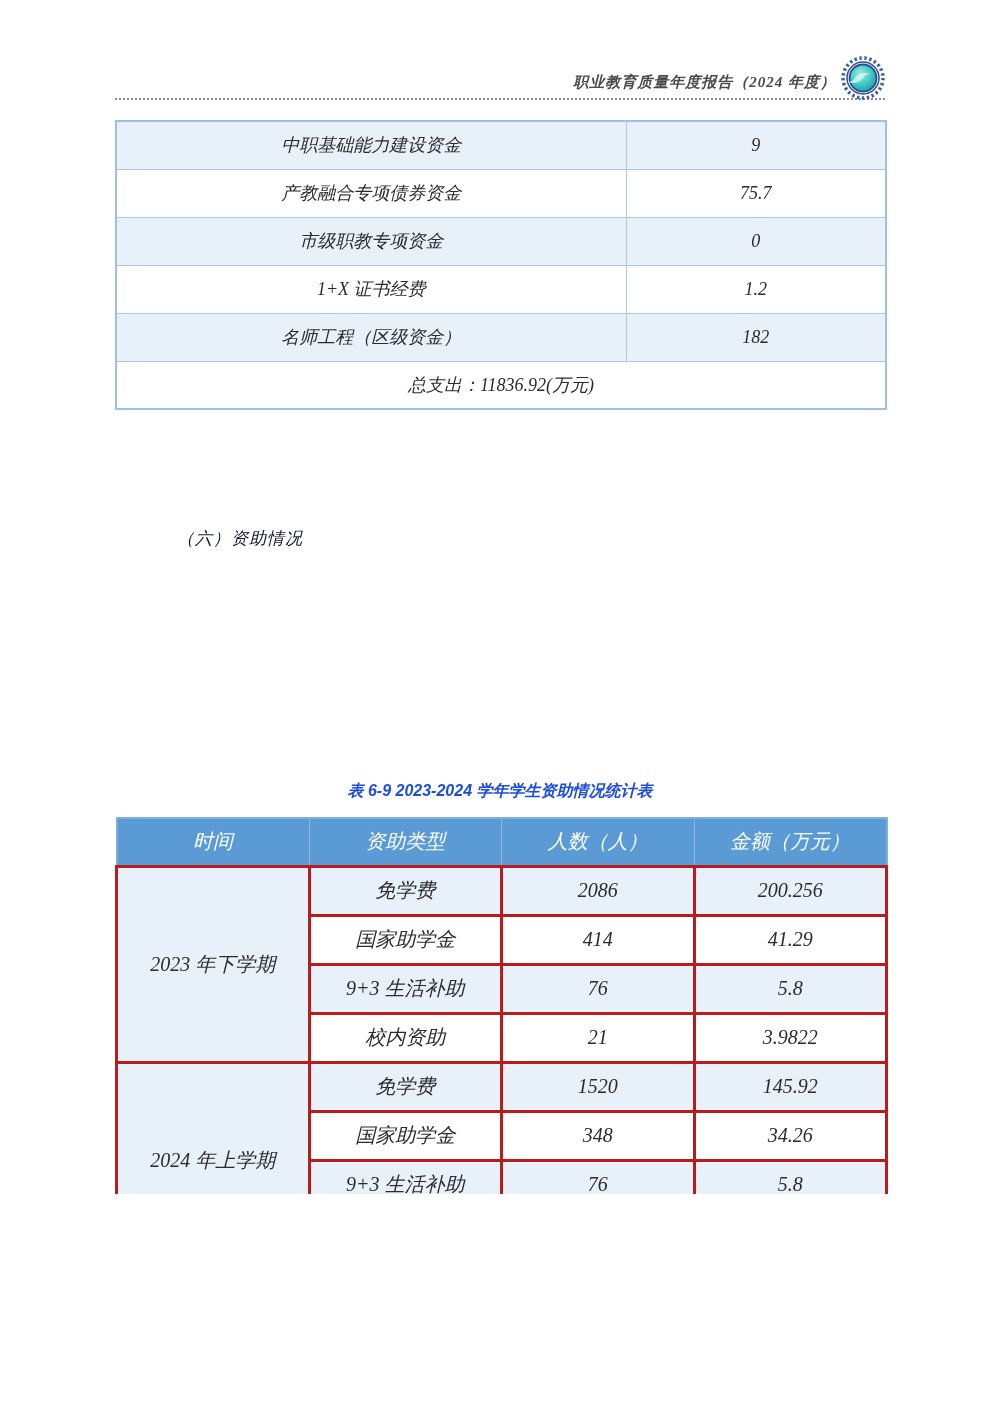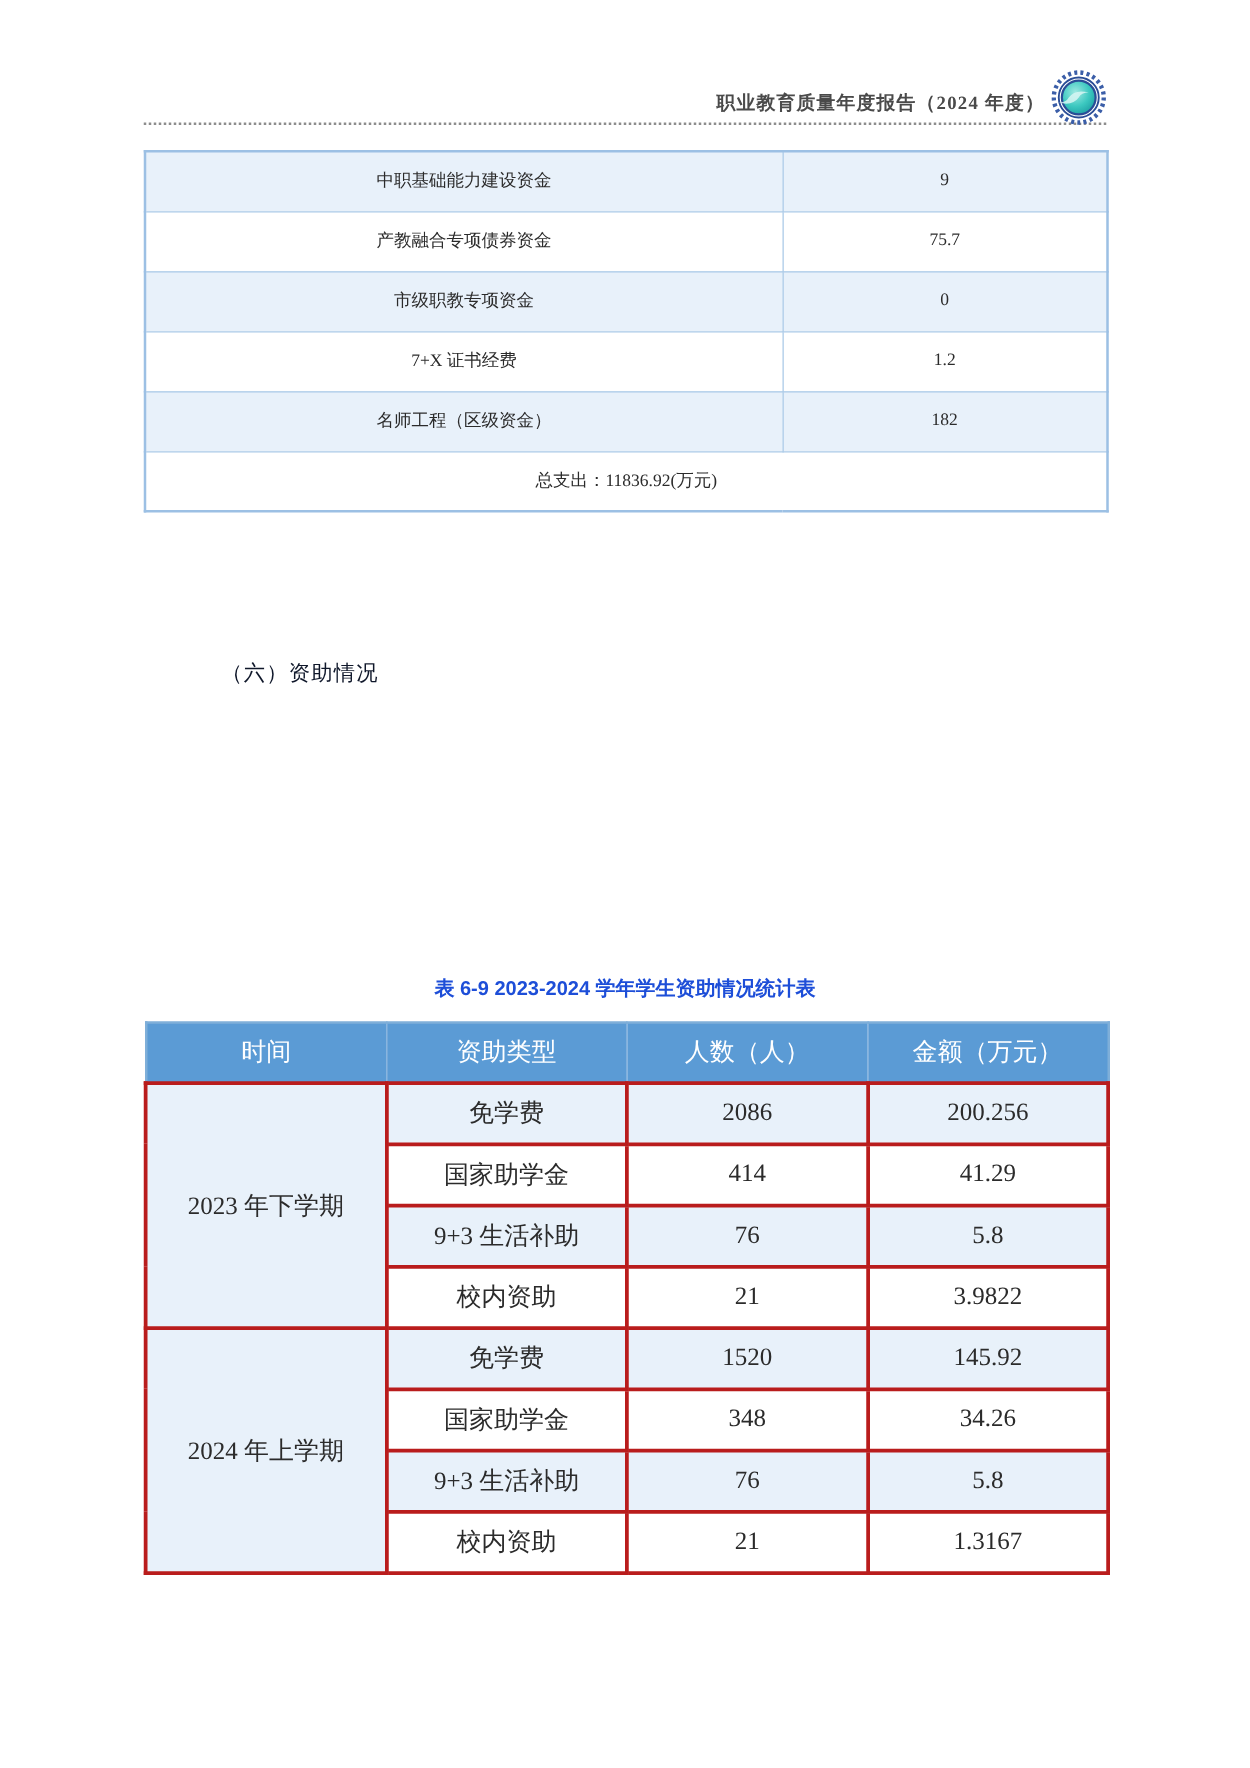--- a/index.html
+++ b/index.html
@@ -1,24 +1,25 @@
 <!DOCTYPE html>
 <html><head>
 <meta charset="utf-8">
 <style>
   * { margin:0; padding:0; box-sizing:border-box; }
   html,body { background:#ffffff; }
   .page {
     position:relative;
-    width:1000px; height:1414px;
+    width:1000px; height:1194px;
     margin:0 auto;
     background:#ffffff;
     font-family:"Liberation Serif","DejaVu Serif",serif;
     color:#222;
     overflow:hidden;
+    font-style:italic;
   }
 
   
   .header {
     position:absolute; left:115px; top:54px; width:770px; height:46px;
     border-bottom:2px dotted #8d8d8d;
     display:flex; align-items:flex-end; justify-content:flex-end; gap:5px;
   }
   .header-title {
     font-size:15px; font-weight:600; color:#4a4a4a;
@@ -26,21 +27,21 @@
   }
   .logo { width:44px; height:44px; margin-bottom:-2px; flex:0 0 auto; }
 
   
   table { border-collapse:collapse; table-layout:fixed; }
   td, th { text-align:center; vertical-align:middle; font-weight:normal; }
 
   
   .funding-table {
     position:absolute; left:115px; top:120px; width:770px;
-    font-size:14px; color:#2b2b2b;
+    font-size:18px; color:#2b2b2b;
     border:2px solid #9cc0e4;
   }
   .funding-table td { border:1px solid #a9c9e8; height:48px; }
   .funding-table tr.alt td { background:#e8f1fa; }
   .funding-table tr.plain td { background:#ffffff; }
   .funding-table .col-item { width:510px; }
   .funding-table .col-value { width:260px; }
 
   
   .section-heading {
@@ -113,21 +114,21 @@
       </tr>
       <tr class="plain">
         <td>产教融合专项债券资金</td>
         <td>75.7</td>
       </tr>
       <tr class="alt">
         <td>市级职教专项资金</td>
         <td>0</td>
       </tr>
       <tr class="plain">
-        <td>7+X 证书经费</td>
+        <td>1+X 证书经费</td>
         <td>1.2</td>
       </tr>
       <tr class="alt">
         <td>名师工程（区级资金）</td>
         <td>182</td>
       </tr>
       <tr class="plain">
         <td colspan="2">总支出：11836.92(万元)</td>
       </tr>
     </tbody>

